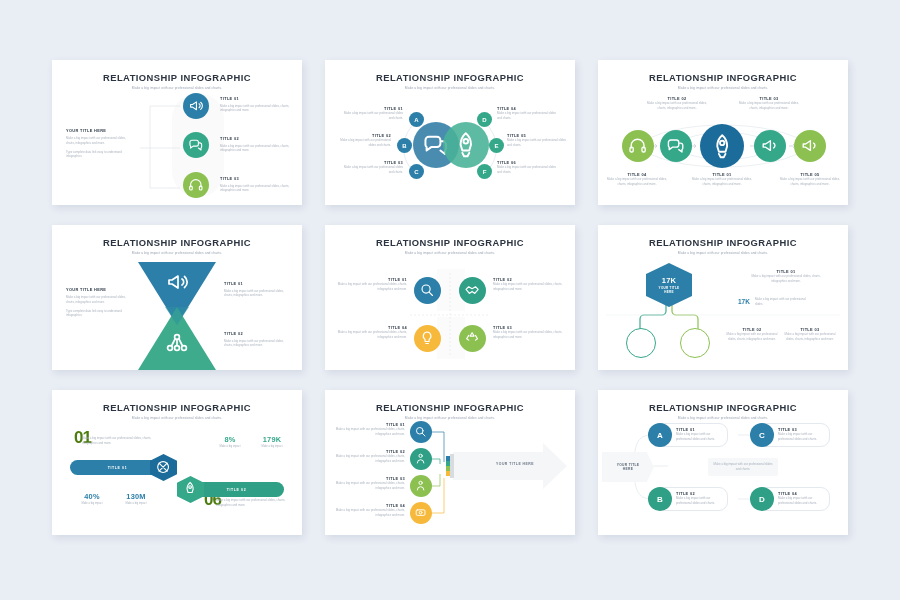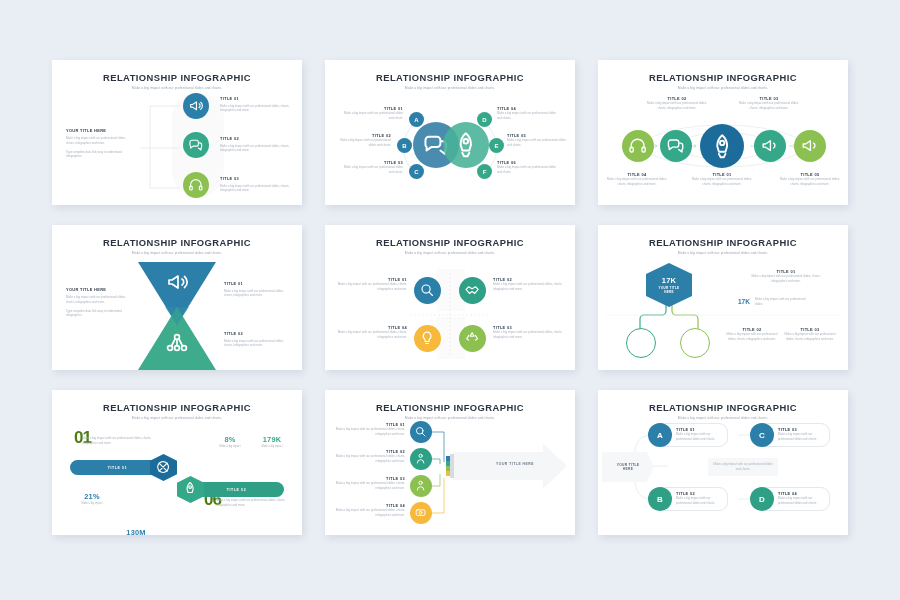--- a/index.html
+++ b/index.html
@@ -465,24 +465,24 @@
 
       <div style="position:absolute;left:158px;top:45px;text-align:center;width:40px;">
         <div class="stat-n" style="color:#35a88a;">8%</div>
         <div class="stat-c">Make a big impact</div>
       </div>
       <div style="position:absolute;left:198px;top:45px;text-align:center;width:44px;">
         <div class="stat-n" style="color:#35a88a;">179K</div>
         <div class="stat-c">Make a big impact</div>
       </div>
       <div style="position:absolute;left:20px;top:102px;text-align:center;width:40px;">
-        <div class="stat-n" style="color:#2b7fa8;">21%</div>
+        <div class="stat-n" style="color:#2b7fa8;">40%</div>
         <div class="stat-c">Make a big impact</div>
       </div>
-      <div style="position:absolute;left:62px;top:102px;text-align:center;width:44px;margin-top:36px;">
+      <div style="position:absolute;left:62px;top:102px;text-align:center;width:44px;">
         <div class="stat-n" style="color:#2b7fa8;">130M</div>
         <div class="stat-c">Make a big impact</div>
       </div>
     </div>
   </div>
 
   <div class="card">
     <div class="slide">
       <div class="head">
         <div class="t">RELATIONSHIP INFOGRAPHIC</div>

